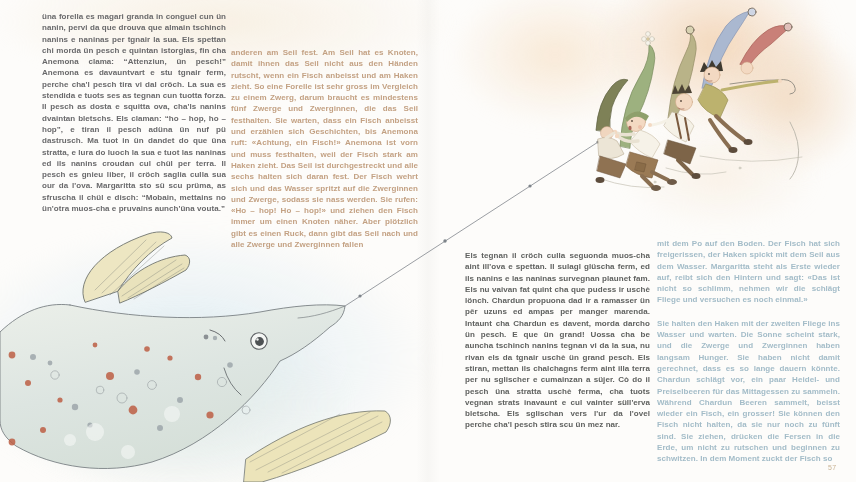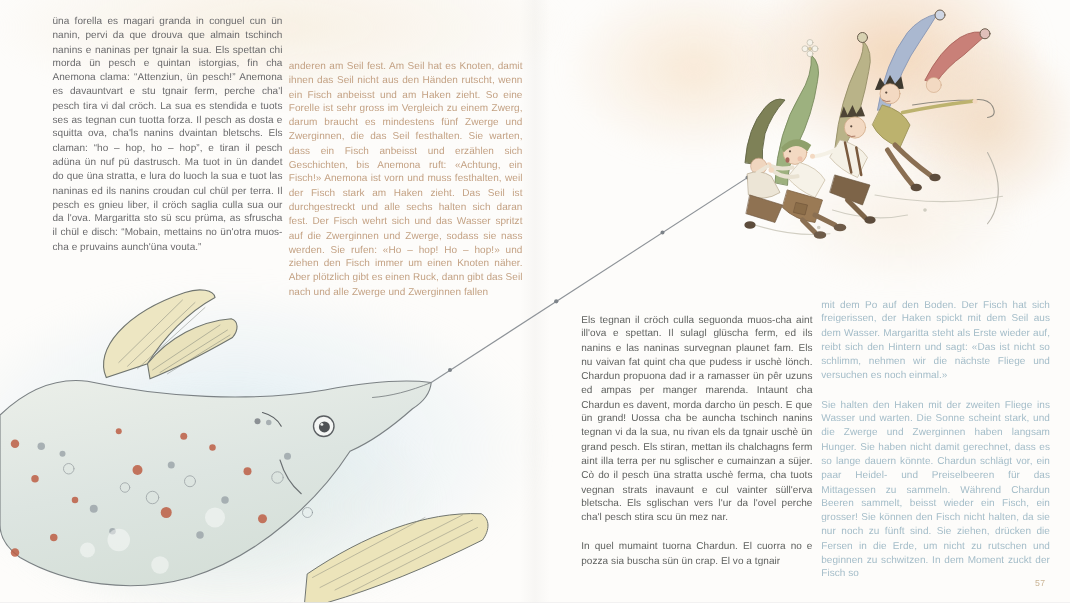--- a/index.html
+++ b/index.html
@@ -20,21 +20,21 @@
   .wash-peach-4{left:590px;top:110px;width:260px;height:130px;
     background:radial-gradient(55% 60% at 50% 50%, rgba(246,233,216,.55), rgba(246,233,216,0) 70%);filter:blur(9px);}
   .wash-blue-1{left:-90px;top:205px;width:620px;height:320px;
     background:radial-gradient(55% 58% at 45% 48%, rgba(221,235,242,.95), rgba(221,235,242,0) 72%);filter:blur(8px);}
   .wash-blue-2{left:-50px;top:290px;width:450px;height:230px;
     background:radial-gradient(55% 58% at 50% 50%, rgba(222,231,224,.7), rgba(222,231,224,0) 72%);filter:blur(9px);}
   .gutter{position:absolute;left:416px;top:0;width:24px;height:482px;z-index:0;
     background:linear-gradient(90deg, rgba(0,0,0,0) 0%, rgba(90,90,80,.035) 50%, rgba(0,0,0,0) 100%);}
   #art{position:absolute;left:0;top:0;z-index:1;}
   .col{position:absolute;z-index:2;text-align:justify;font-size:8px;line-height:11.3px;letter-spacing:.05px;}
-  .col p{margin:0;}
+  .col p{margin:0;font-weight:bold;}
   .col p + p{margin-top:12px;}
   .rm-left {left:42px; top:11px; width:184px; color:#69696b;}
   .de-left {left:231px;top:11px; width:187px; color:#c3a183;margin-top:36px;}
   .rm-right{left:465px;top:250px;width:185px; color:#5f615f;}
   .de-right{left:657px;top:238px;width:183px; color:#a3bcc8;}
   .pagenum{position:absolute;left:828px;top:464px;z-index:2;font-size:7px;color:#c9b394;letter-spacing:.3px;}
 </style>
 </head>
 <body>
 
@@ -251,21 +251,20 @@
 
   <div class="col rm-left">
     <p>üna forella es magari granda in conguel cun ün nanin, pervi da que drouva que almain tschinch nanins e naninas per tgnair la sua. Els spettan chi morda ün pesch e quintan istorgias, fin cha Anemona clama: “Attenziun, ün pesch!” Anemona es davauntvart e stu tgnair ferm, perche cha'l pesch tira vi dal cröch. La sua es stendida e tuots ses as tegnan cun tuotta forza. Il pesch as dosta e squitta ova, cha'ls nanins dvaintan bletschs. Els claman: “ho – hop, ho – hop”, e tiran il pesch adüna ün nuf pü dastrusch. Ma tuot in ün dandet do que üna stratta, e lura do luoch la sua e tuot las naninas ed ils nanins croudan cul chül per terra. Il pesch es gnieu liber, il cröch saglia culla sua our da l'ova. Margaritta sto sü scu prüma, as sfruscha il chül e disch: “Mobain, mettains no ün'otra muos-cha e pruvains aunch'üna vouta.”</p>
   </div>
   <div class="col de-left">
     <p>anderen am Seil fest. Am Seil hat es Knoten, damit ihnen das Seil nicht aus den Händen rutscht, wenn ein Fisch anbeisst und am Haken zieht. So eine Forelle ist sehr gross im Vergleich zu einem Zwerg, darum braucht es mindestens fünf Zwerge und Zwerginnen, die das Seil festhalten. Sie warten, dass ein Fisch anbeisst und erzählen sich Geschichten, bis Anemona ruft: «Achtung, ein Fisch!» Anemona ist vorn und muss festhalten, weil der Fisch stark am Haken zieht. Das Seil ist durchgestreckt und alle sechs halten sich daran fest. Der Fisch wehrt sich und das Wasser spritzt auf die Zwerginnen und Zwerge, sodass sie nass werden. Sie rufen: «Ho – hop! Ho – hop!» und ziehen den Fisch immer um einen Knoten näher. Aber plötzlich gibt es einen Ruck, dann gibt das Seil nach und alle Zwerge und Zwerginnen fallen</p>
   </div>
 
   <div class="col rm-right">
     <p>Els tegnan il cröch culla seguonda muos-cha aint ill'ova e spettan. Il sulagl glüscha ferm, ed ils nanins e las naninas survegnan plaunet fam. Els nu vaivan fat quint cha que pudess ir uschè lönch. Chardun propuona dad ir a ramasser ün pêr uzuns ed ampas per manger marenda. Intaunt cha Chardun es davent, morda darcho ün pesch. E que ün grand! Uossa cha be auncha tschinch nanins tegnan vi da la sua, nu rivan els da tgnair uschè ün grand pesch. Els stiran, mettan ils chalchagns ferm aint illa terra per nu sglischer e cumainzan a süjer. Cò do il pesch üna stratta uschè ferma, cha tuots vegnan strats inavaunt e cul vainter süll'erva bletscha. Els sglischan vers l'ur da l'ovel perche cha'l pesch stira scu ün mez nar.</p>
-    <p>In quel mumaint tuorna Chardun. El cuorra no e pozza sia buscha sün ün crap. El vo a tgnair</p>
   </div>
   <div class="col de-right">
-    <p>mit dem Po auf den Boden. Der Fisch hat sich freigerissen, der Haken spickt mit dem Seil aus dem Wasser. Margaritta steht als Erste wieder auf, reibt sich den Hintern und sagt: «Das ist nicht so schlimm, nehmen wir die nächste Fliege und versuchen es noch einmal.»</p>
+    <p>mit dem Po auf den Boden. Der Fisch hat sich freigerissen, der Haken spickt mit dem Seil aus dem Wasser. Margaritta steht als Erste wieder auf, reibt sich den Hintern und sagt: «Das ist nicht so schlimm, nehmen wir die schlägt Fliege und versuchen es noch einmal.»</p>
     <p>Sie halten den Haken mit der zweiten Fliege ins Wasser und warten. Die Sonne scheint stark, und die Zwerge und Zwerginnen haben langsam Hunger. Sie haben nicht damit gerechnet, dass es so lange dauern könnte. Chardun schlägt vor, ein paar Heidel- und Preiselbeeren für das Mittagessen zu sammeln. Während Chardun Beeren sammelt, beisst wieder ein Fisch, ein grosser! Sie können den Fisch nicht halten, da sie nur noch zu fünft sind. Sie ziehen, drücken die Fersen in die Erde, um nicht zu rutschen und beginnen zu schwitzen. In dem Moment zuckt der Fisch so</p>
   </div>
 
   <div class="pagenum">57</div>
 </div>
 
 </body></html>

